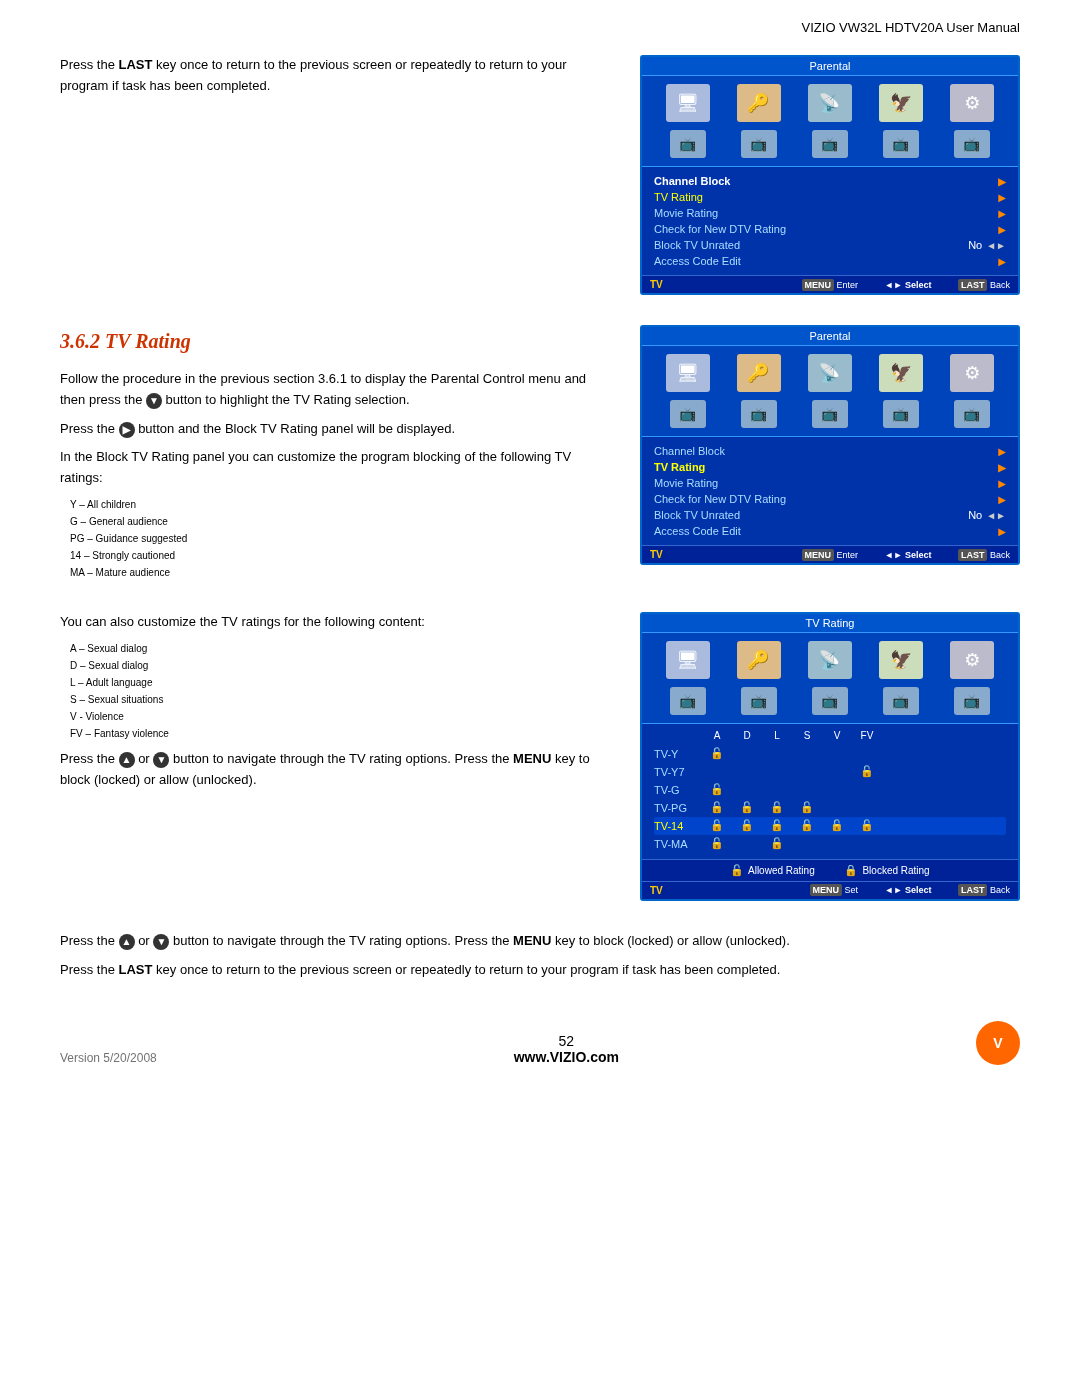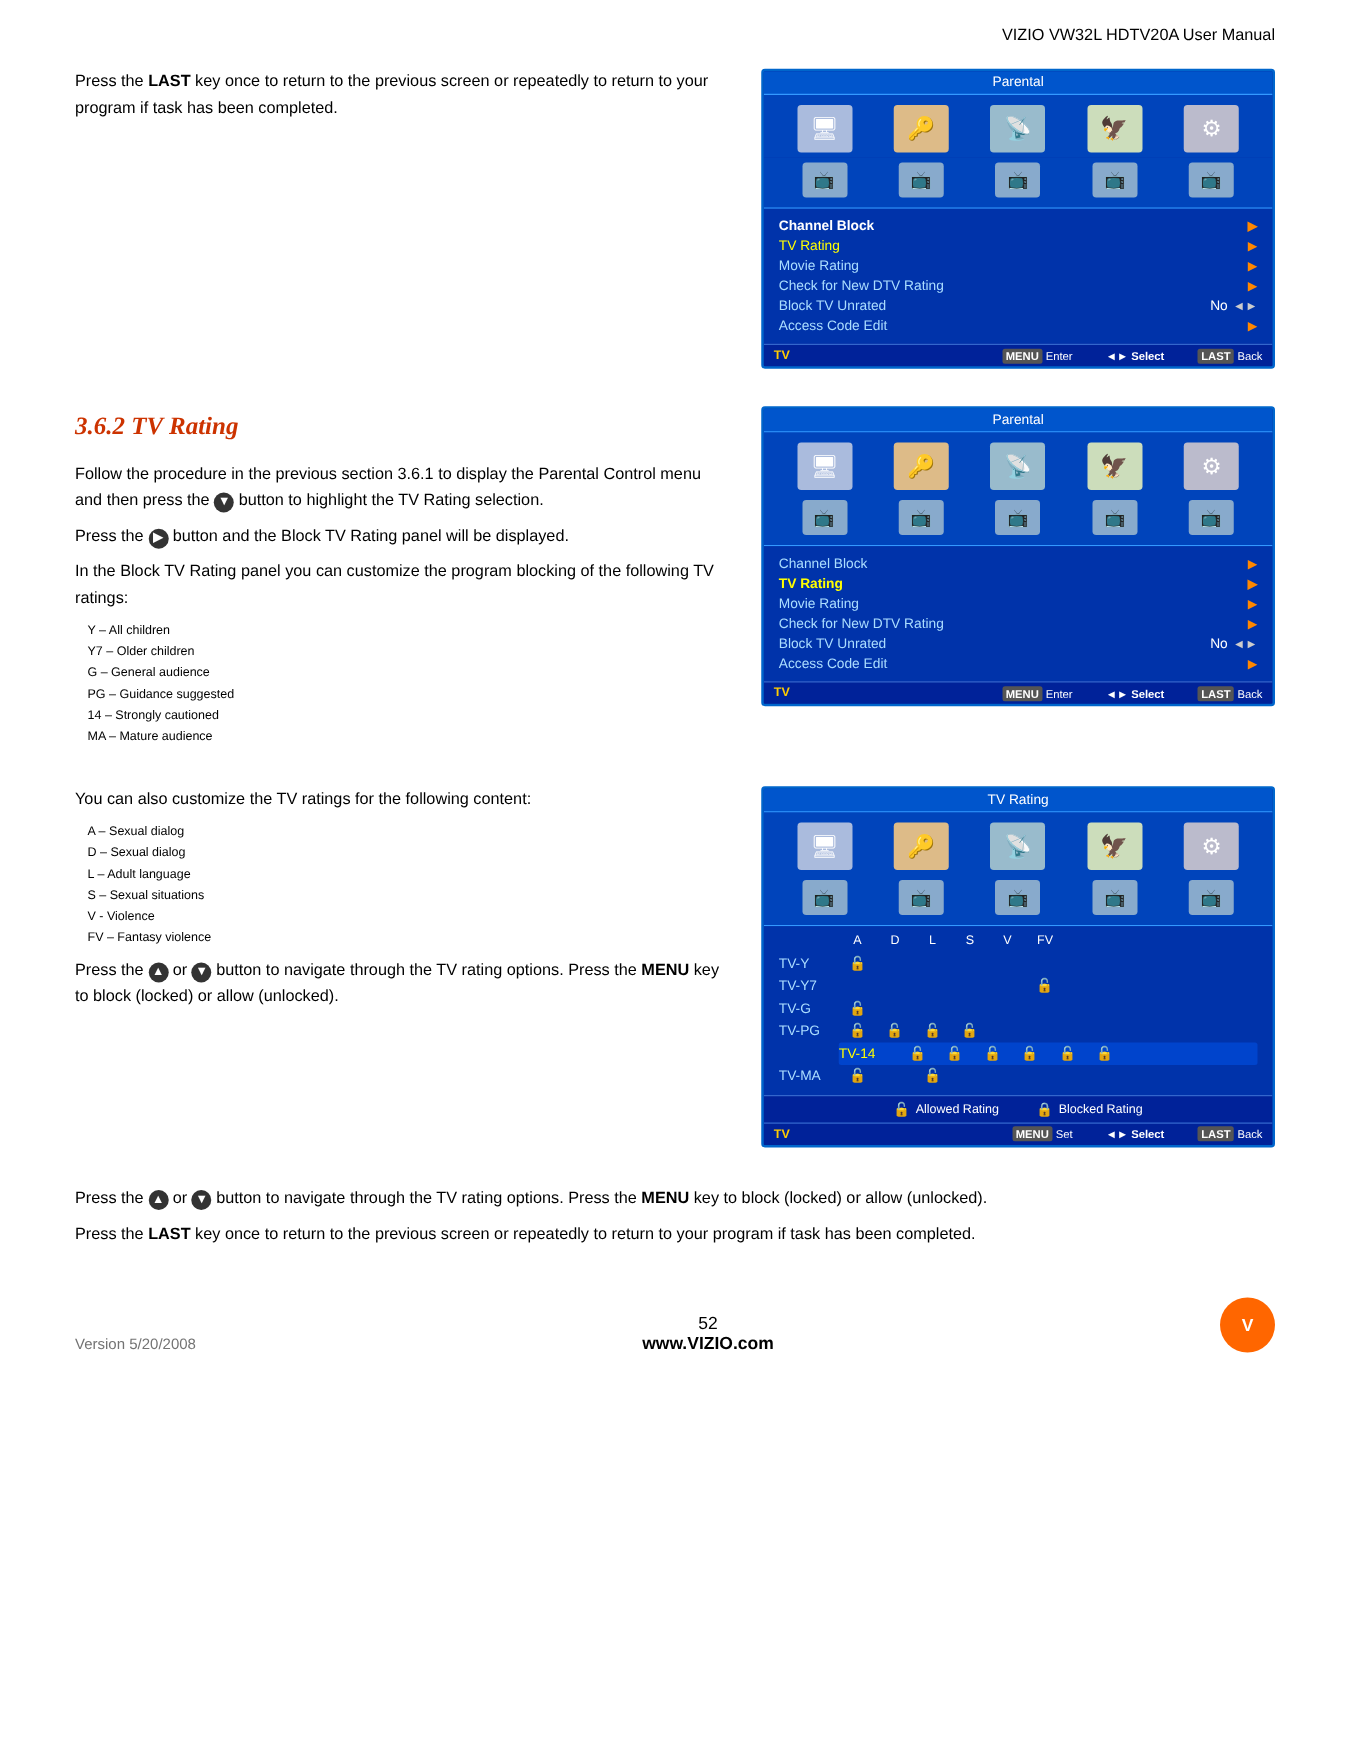--- a/index.html
+++ b/index.html
@@ -24,21 +24,21 @@
       margin-bottom: 30px;
     }
     .text-col {
       flex: 1;
       font-size: 13px;
       line-height: 1.6;
     }
     .text-col p { margin-bottom: 8px; }
     .text-col b { font-weight: bold; }
     .screen-col {
-      width: 411px;
+      width: 380px;
       flex-shrink: 0;
     }
     
     .tv-screen {
       border: 2px solid #0066cc;
       background: #0033aa;
       border-radius: 3px;
       overflow: hidden;
       font-size: 11px;
       color: #fff;
@@ -363,21 +363,20 @@
       Follow the procedure in the previous section 3.6.1 to display the Parental Control menu and then press the <span class="arrow-btn">▼</span> button to highlight the TV Rating selection.
     </p>
     <p>
       Press the <span class="arrow-btn">▶</span> button and the Block TV Rating panel will be displayed.
     </p>
     <p>
       In the Block TV Rating panel you can customize the program blocking of the following TV ratings:
     </p>
     <div>
       <div class="list-item">Y – All children</div>
-      <div class="list-item">Y7 – Older children</div>
       <div class="list-item">G – General audience</div>
       <div class="list-item">PG – Guidance suggested</div>
       <div class="list-item">14 – Strongly cautioned</div>
       <div class="list-item">MA – Mature audience</div>
     </div>
   </div>
   <div class="screen-col">
     <div class="tv-screen">
       <div class="tv-screen-title">Parental</div>
       <div class="tv-icons-row">
@@ -536,21 +535,21 @@
                 <span class="lock-icon lock-open">🔓</span>
               </div>
             <div class="tv-rating-cell">
                 <span class="lock-icon lock-open">🔓</span>
               </div>
             <div class="tv-rating-cell"></div>
             <div class="tv-rating-cell"></div>
           </div>
         </div>
 
-        <div class="tv-rating-row" style="background:#0044cc;border-radius:2px;margin-left:48px;">
+        <div class="tv-rating-row" style="background:#0044cc;border-radius:2px;">
           <div class="tv-rating-row-label highlighted">TV-14</div>
           <div class="tv-rating-cells">
             <div class="tv-rating-cell">
                 <span class="lock-icon lock-open">🔓</span>
               </div>
             <div class="tv-rating-cell">
                 <span class="lock-icon lock-open">🔓</span>
               </div>
             <div class="tv-rating-cell">
                 <span class="lock-icon lock-open">🔓</span>

